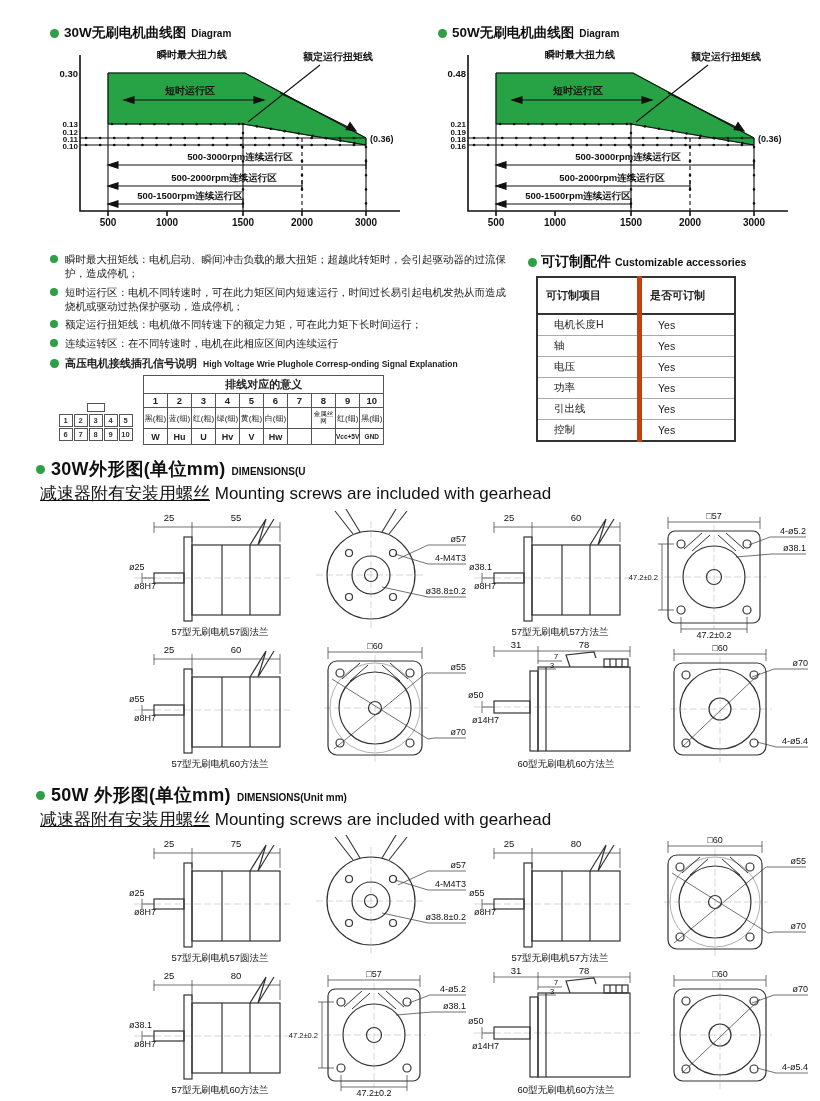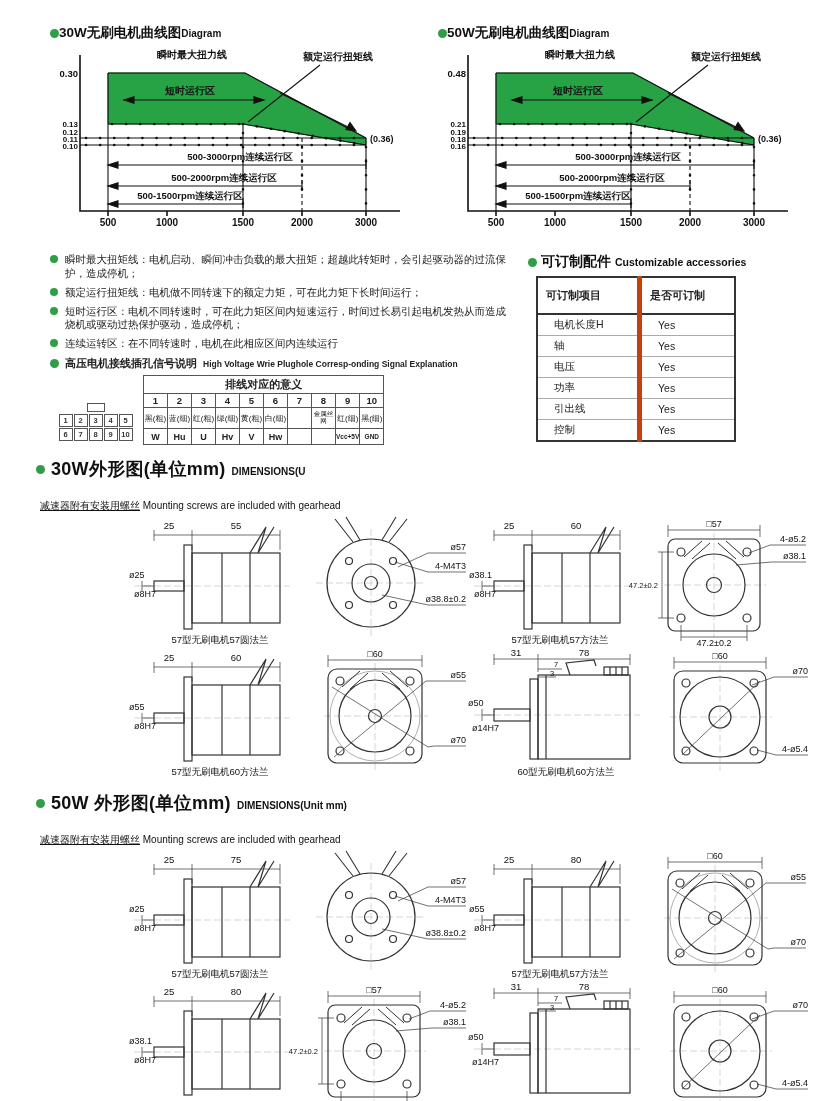--- a/index.html
+++ b/index.html
@@ -2,21 +2,21 @@
 <html><head>
 <meta charset="utf-8">
 <style>
   html,body{margin:0;padding:0;}
   body{width:820px;height:1101px;background:#ffffff;font-family:"Liberation Sans",sans-serif;color:#222;overflow:hidden;}
   .page{position:relative;box-sizing:border-box;padding:24px 12px 0 36px;width:820px;height:1101px;}
   .dot{display:inline-block;width:9px;height:9px;border-radius:50%;background:#2f9e46;flex:none;}
   
   .charts-row{display:flex;gap:8px;}
   .chart-panel{width:380px;}
-  .chart-head{display:flex;align-items:center;margin:0 0 1px 14px;}
+  .chart-head{display:flex;align-items:center;gap:5px;margin:0 0 1px 14px;}
   .chart-head .cn{font-weight:bold;font-size:13.5px;color:#111;}
   .chart-head .en{font-weight:bold;font-size:10px;color:#111;}
   svg text{font-family:"Liberation Sans",sans-serif;fill:#111;}
   .ct{font-size:10px;font-weight:bold;}
   .yt{font-size:8px;font-weight:bold;}
   .yt0{font-size:9.5px;font-weight:bold;}
   .zl{font-size:9.5px;font-weight:bold;}
   .pk{font-size:9px;font-weight:bold;}
   
   .mid-row{display:flex;margin-top:8px;}
@@ -46,21 +46,21 @@
   table.acc{border-collapse:collapse;border:2px solid #333;width:200px;margin-left:8px;}
   table.acc td{font-size:10.5px;padding:3px 16px;border-bottom:1px solid #aaa;}
   table.acc td+td{border-left:5px solid #c2410c;width:60px;}
   table.acc tr.h td{font-weight:bold;padding:10px 8px;border-bottom:2px solid #333;font-size:11px;}
   table.acc tr:last-child td{border-bottom:none;}
   
   .dims-head{display:flex;align-items:baseline;gap:6px;margin-top:12px;}
   .dims-head .dot{align-self:center;}
   .dims-head .cn{font-size:18px;font-weight:bold;color:#111;letter-spacing:0.3px;}
   .dims-head .en{font-size:10px;font-weight:bold;color:#111;}
-  .dims-sub{font-size:10px;margin:18px 0 2px 4px;color:#111;}
+  .dims-sub{font-size:17px;margin:1px 0 2px 4px;color:#111;}
   .dims-sub .cnu{text-decoration:underline;}
   .draw-row{display:flex;padding-left:24px;justify-content:flex-end;}
   svg.draw{display:block;}
   .dim{font-size:9.5px;}
   .dims{font-size:9px;}
   .dimxs{font-size:7.5px;}
   .cap{font-size:9.5px;}
 </style>
 </head>
 <body>
@@ -215,25 +215,25 @@
   </div>
 
   <div class="mid-row">
     <div class="notes-col">
       <div class="note">
           <span class="dot"></span>
           <span>瞬时最大扭矩线：电机启动、瞬间冲击负载的最大扭矩；超越此转矩时，会引起驱动器的过流保护，造成停机；</span>
         </div>
       <div class="note">
           <span class="dot"></span>
-          <span>额定运行扭矩线：电机做不同转速下的额定力矩，可在此力矩下长时间运行；</span>
+          <span>短时运行区：电机不同转速时，可在此力矩区间内短速运行，时间过长易引起电机发热从而造成烧机或驱动过热保护驱动，造成停机；</span>
         </div>
       <div class="note">
           <span class="dot"></span>
-          <span>短时运行区：电机不同转速时，可在此力矩区间内短速运行，时间过长易引起电机发热从而造成烧机或驱动过热保护驱动，造成停机；</span>
+          <span>额定运行扭矩线：电机做不同转速下的额定力矩，可在此力矩下长时间运行；</span>
         </div>
       <div class="note">
           <span class="dot"></span>
           <span>连续运转区：在不同转速时，电机在此相应区间内连续运行</span>
         </div>
       <div class="sig-head">
         <span class="dot"></span>
         <span class="cn">高压电机接线插孔信号说明</span>
         <span class="en">High Voltage Wrie Plughole Corresp-onding Signal Explanation</span>
       </div>

